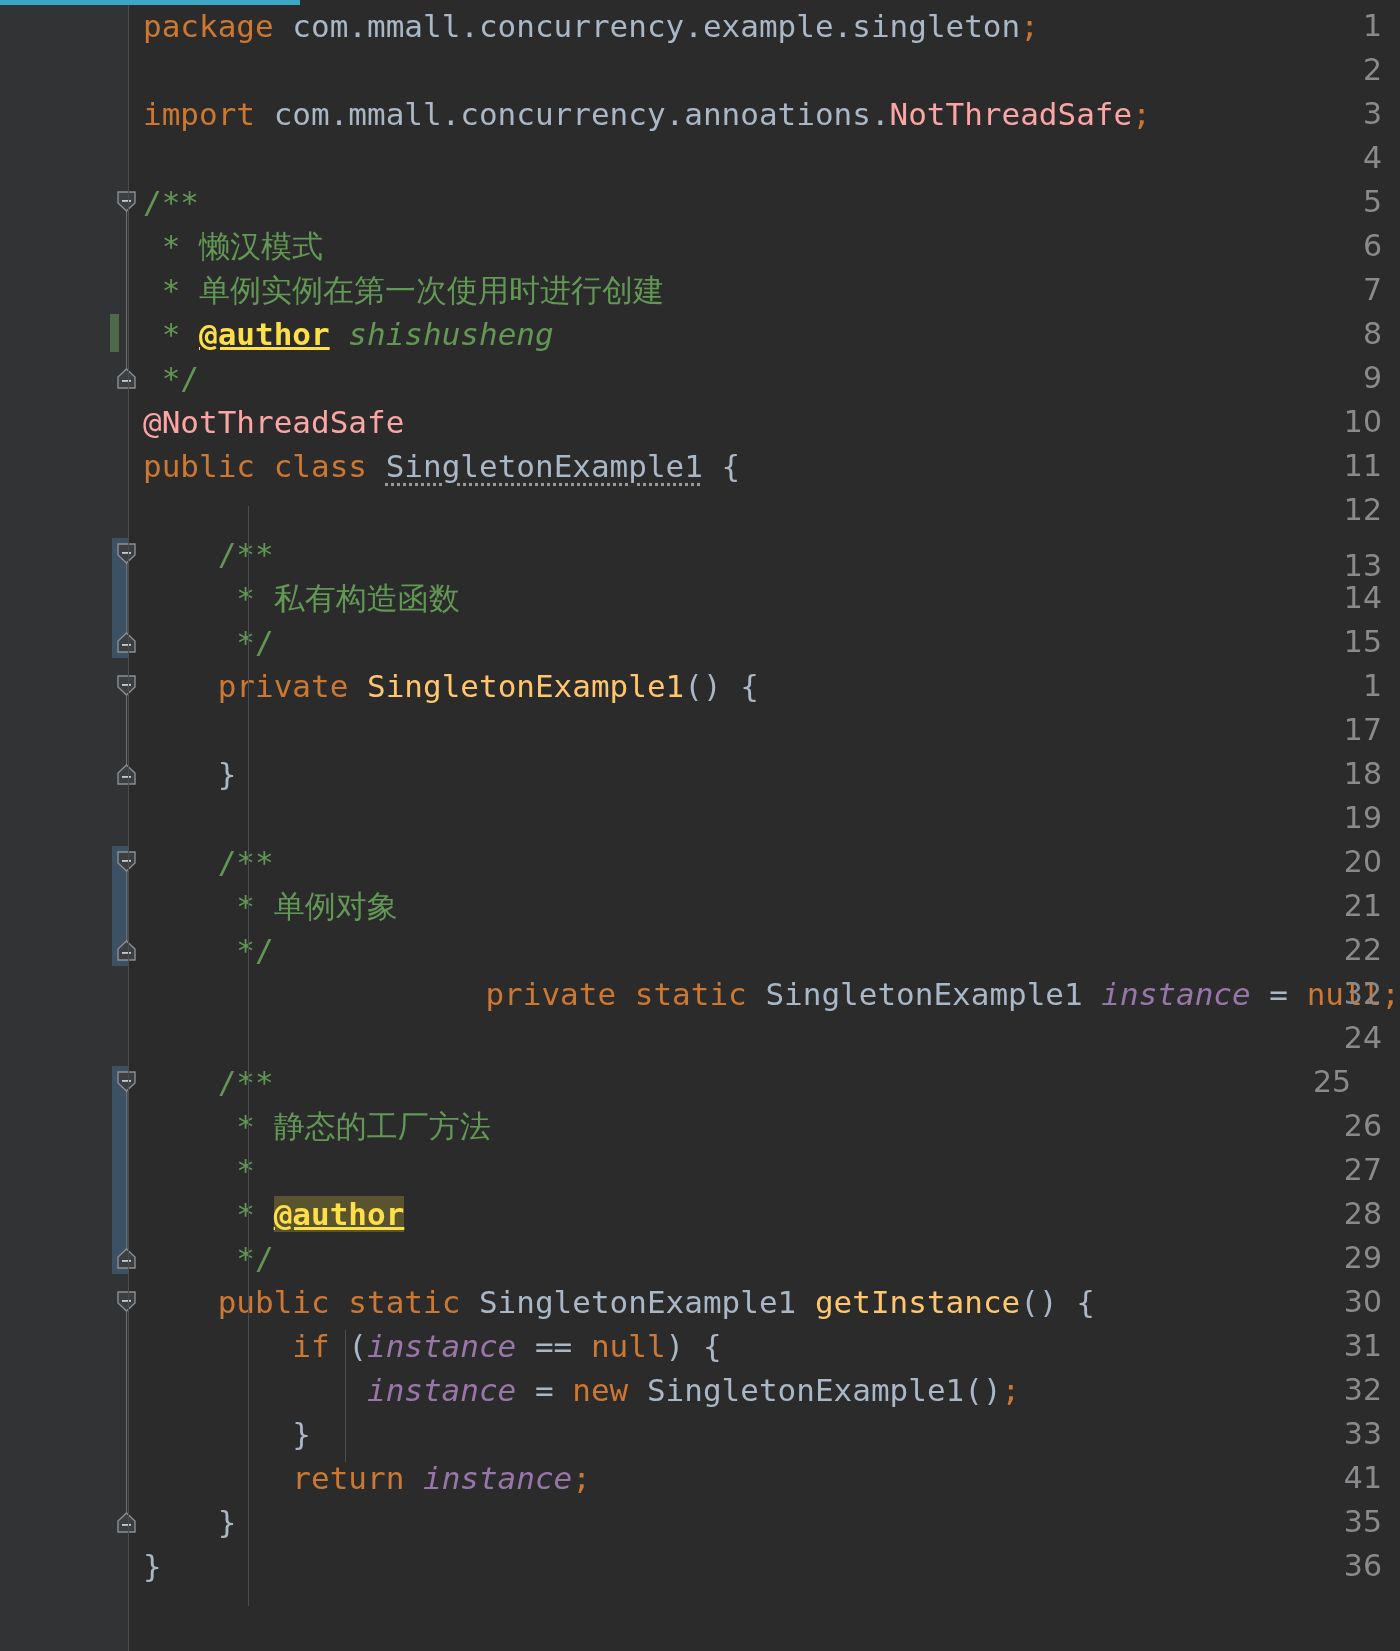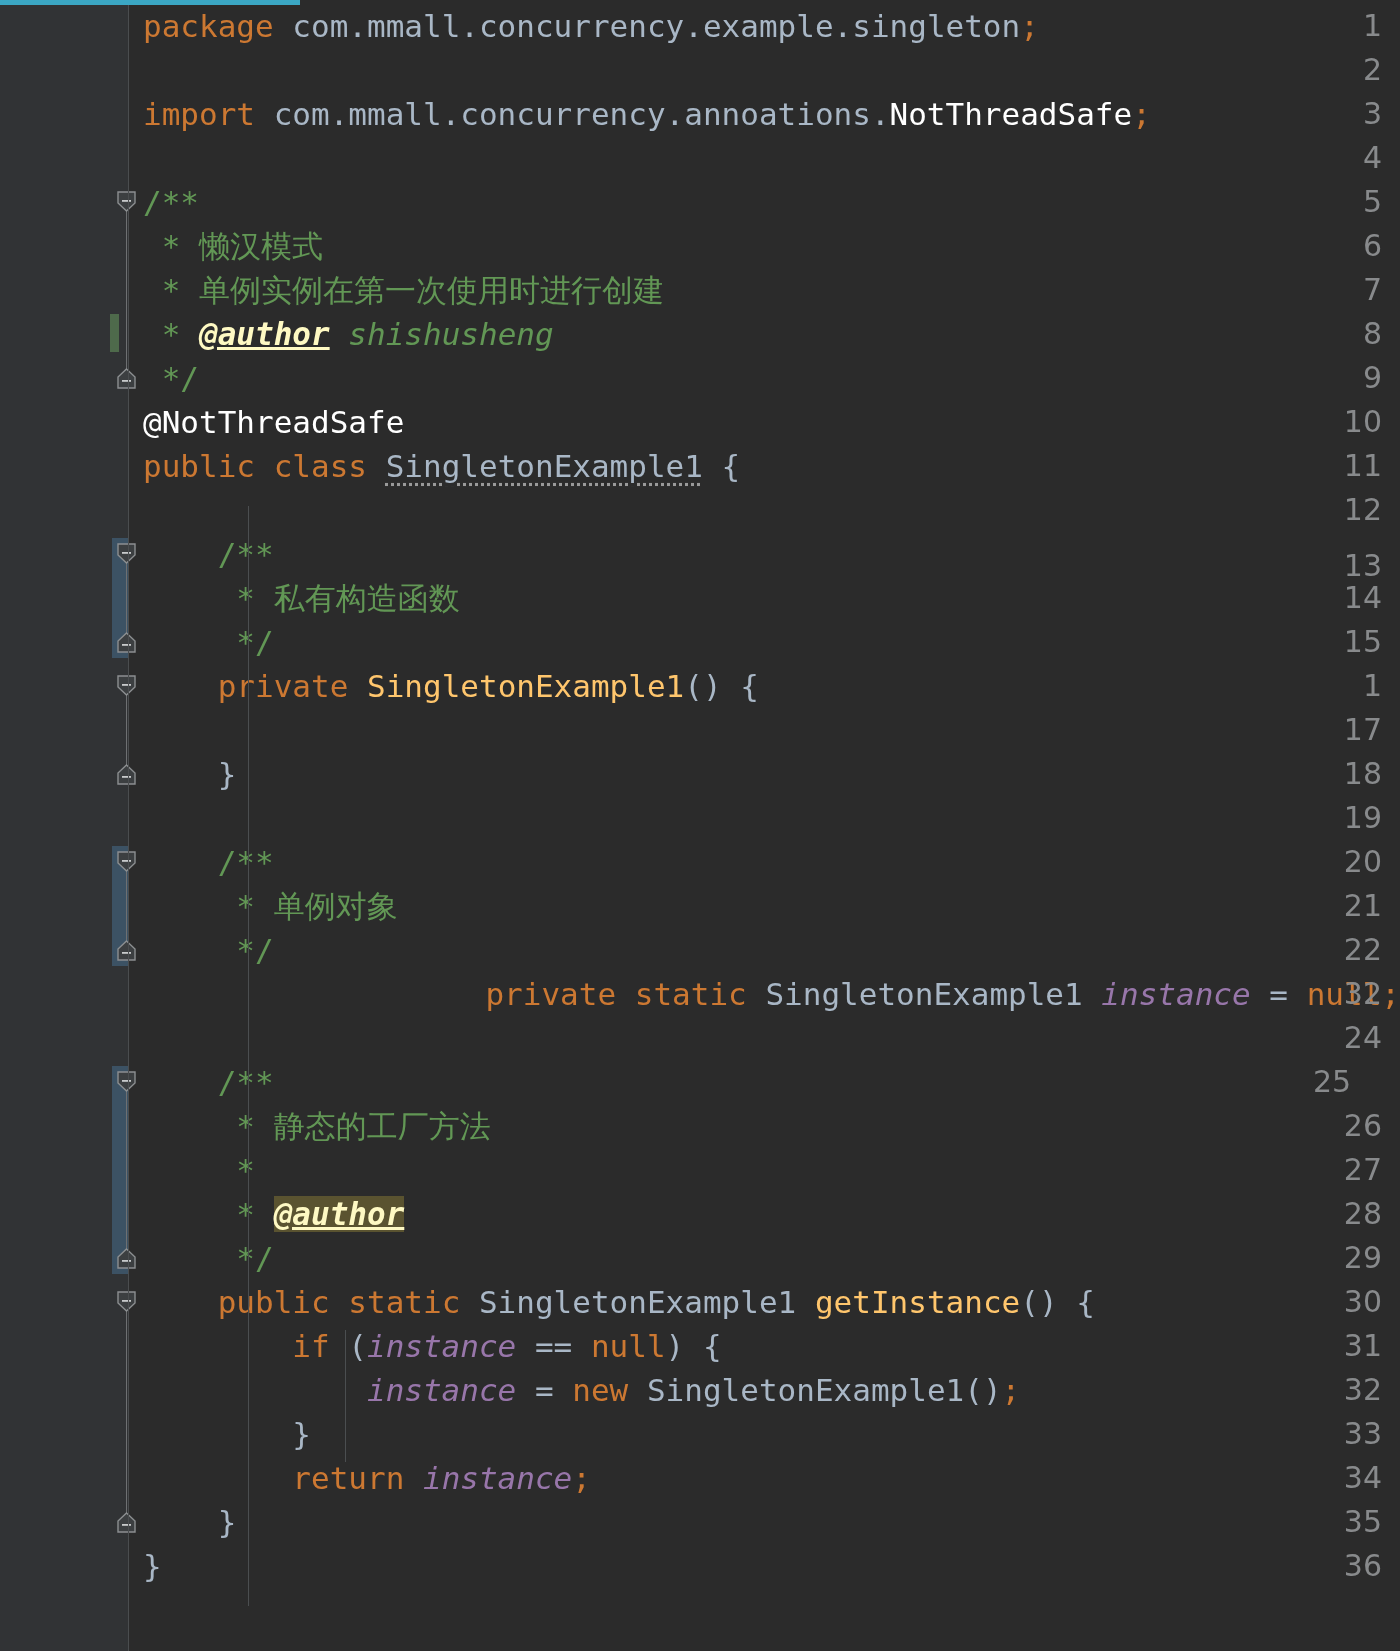--- a/index.html
+++ b/index.html
@@ -65,23 +65,23 @@
   }
   .row .txt{padding-left:14px;display:inline-block;}
   
   .indent-guide{
     position:absolute;width:1px;background:#4b4e50;z-index:2;
   }
   
   .kw      {color:#cc7832;}
   .plain   {color:#a9b7c6;}
   .cls     {color:#a9b7c6;}
-  .anno    {color:#ffffff;}
+  .anno    {color:#fca5a5;}
   .cmt     {color:#629755;}
-  .cmt-tag {color:#fef9c3;font-weight:bold;font-style:italic;text-decoration:underline;}
+  .cmt-tag {color:#fde047;font-weight:bold;text-decoration:underline;}
   .cmt-it  {color:#629755;font-style:italic;}
   .field   {color:#9876aa;font-style:italic;}
   .meth    {color:#ffc66d;}
   .hl-caret{background:#5a5330;}
   .warn-underline{
     text-decoration:underline;
     text-decoration-style:dotted;
     text-decoration-color:#9a9a9a;
     text-underline-offset:6px;
   }
@@ -124,21 +124,21 @@
       <div class="ln" style="top: 1016px;">24</div>
       <div class="ln" style="top: 1060px; text-align: center;">25</div>
       <div class="ln" style="top: 1104px;">26</div>
       <div class="ln" style="top: 1148px;">27</div>
       <div class="ln" style="top: 1192px;">28</div>
       <div class="ln" style="top: 1236px;">29</div>
       <div class="ln" style="top: 1280px;">30</div>
       <div class="ln" style="top: 1324px;">31</div>
       <div class="ln" style="top: 1368px;">32</div>
       <div class="ln" style="top: 1412px;">33</div>
-      <div class="ln" style="top: 1456px;">34</div>
+      <div class="ln" style="top: 1456px;">41</div>
       <div class="ln" style="top: 1500px;">35</div>
       <div class="ln" style="top: 1544px;">36</div>
     </div>
 
   <div id="fold-layer">
       <div class="fold-band" style="top: 538px; height: 120px;"></div>
       <div class="fold-band" style="top: 846px; height: 120px;"></div>
       <div class="fold-band" style="top: 1066px; height: 208px;"></div>
       <div class="change-stripe" style="top: 314px; height: 38px;"></div>
       <div class="fold-line" style="top: 206px; height: 170px;"></div>

